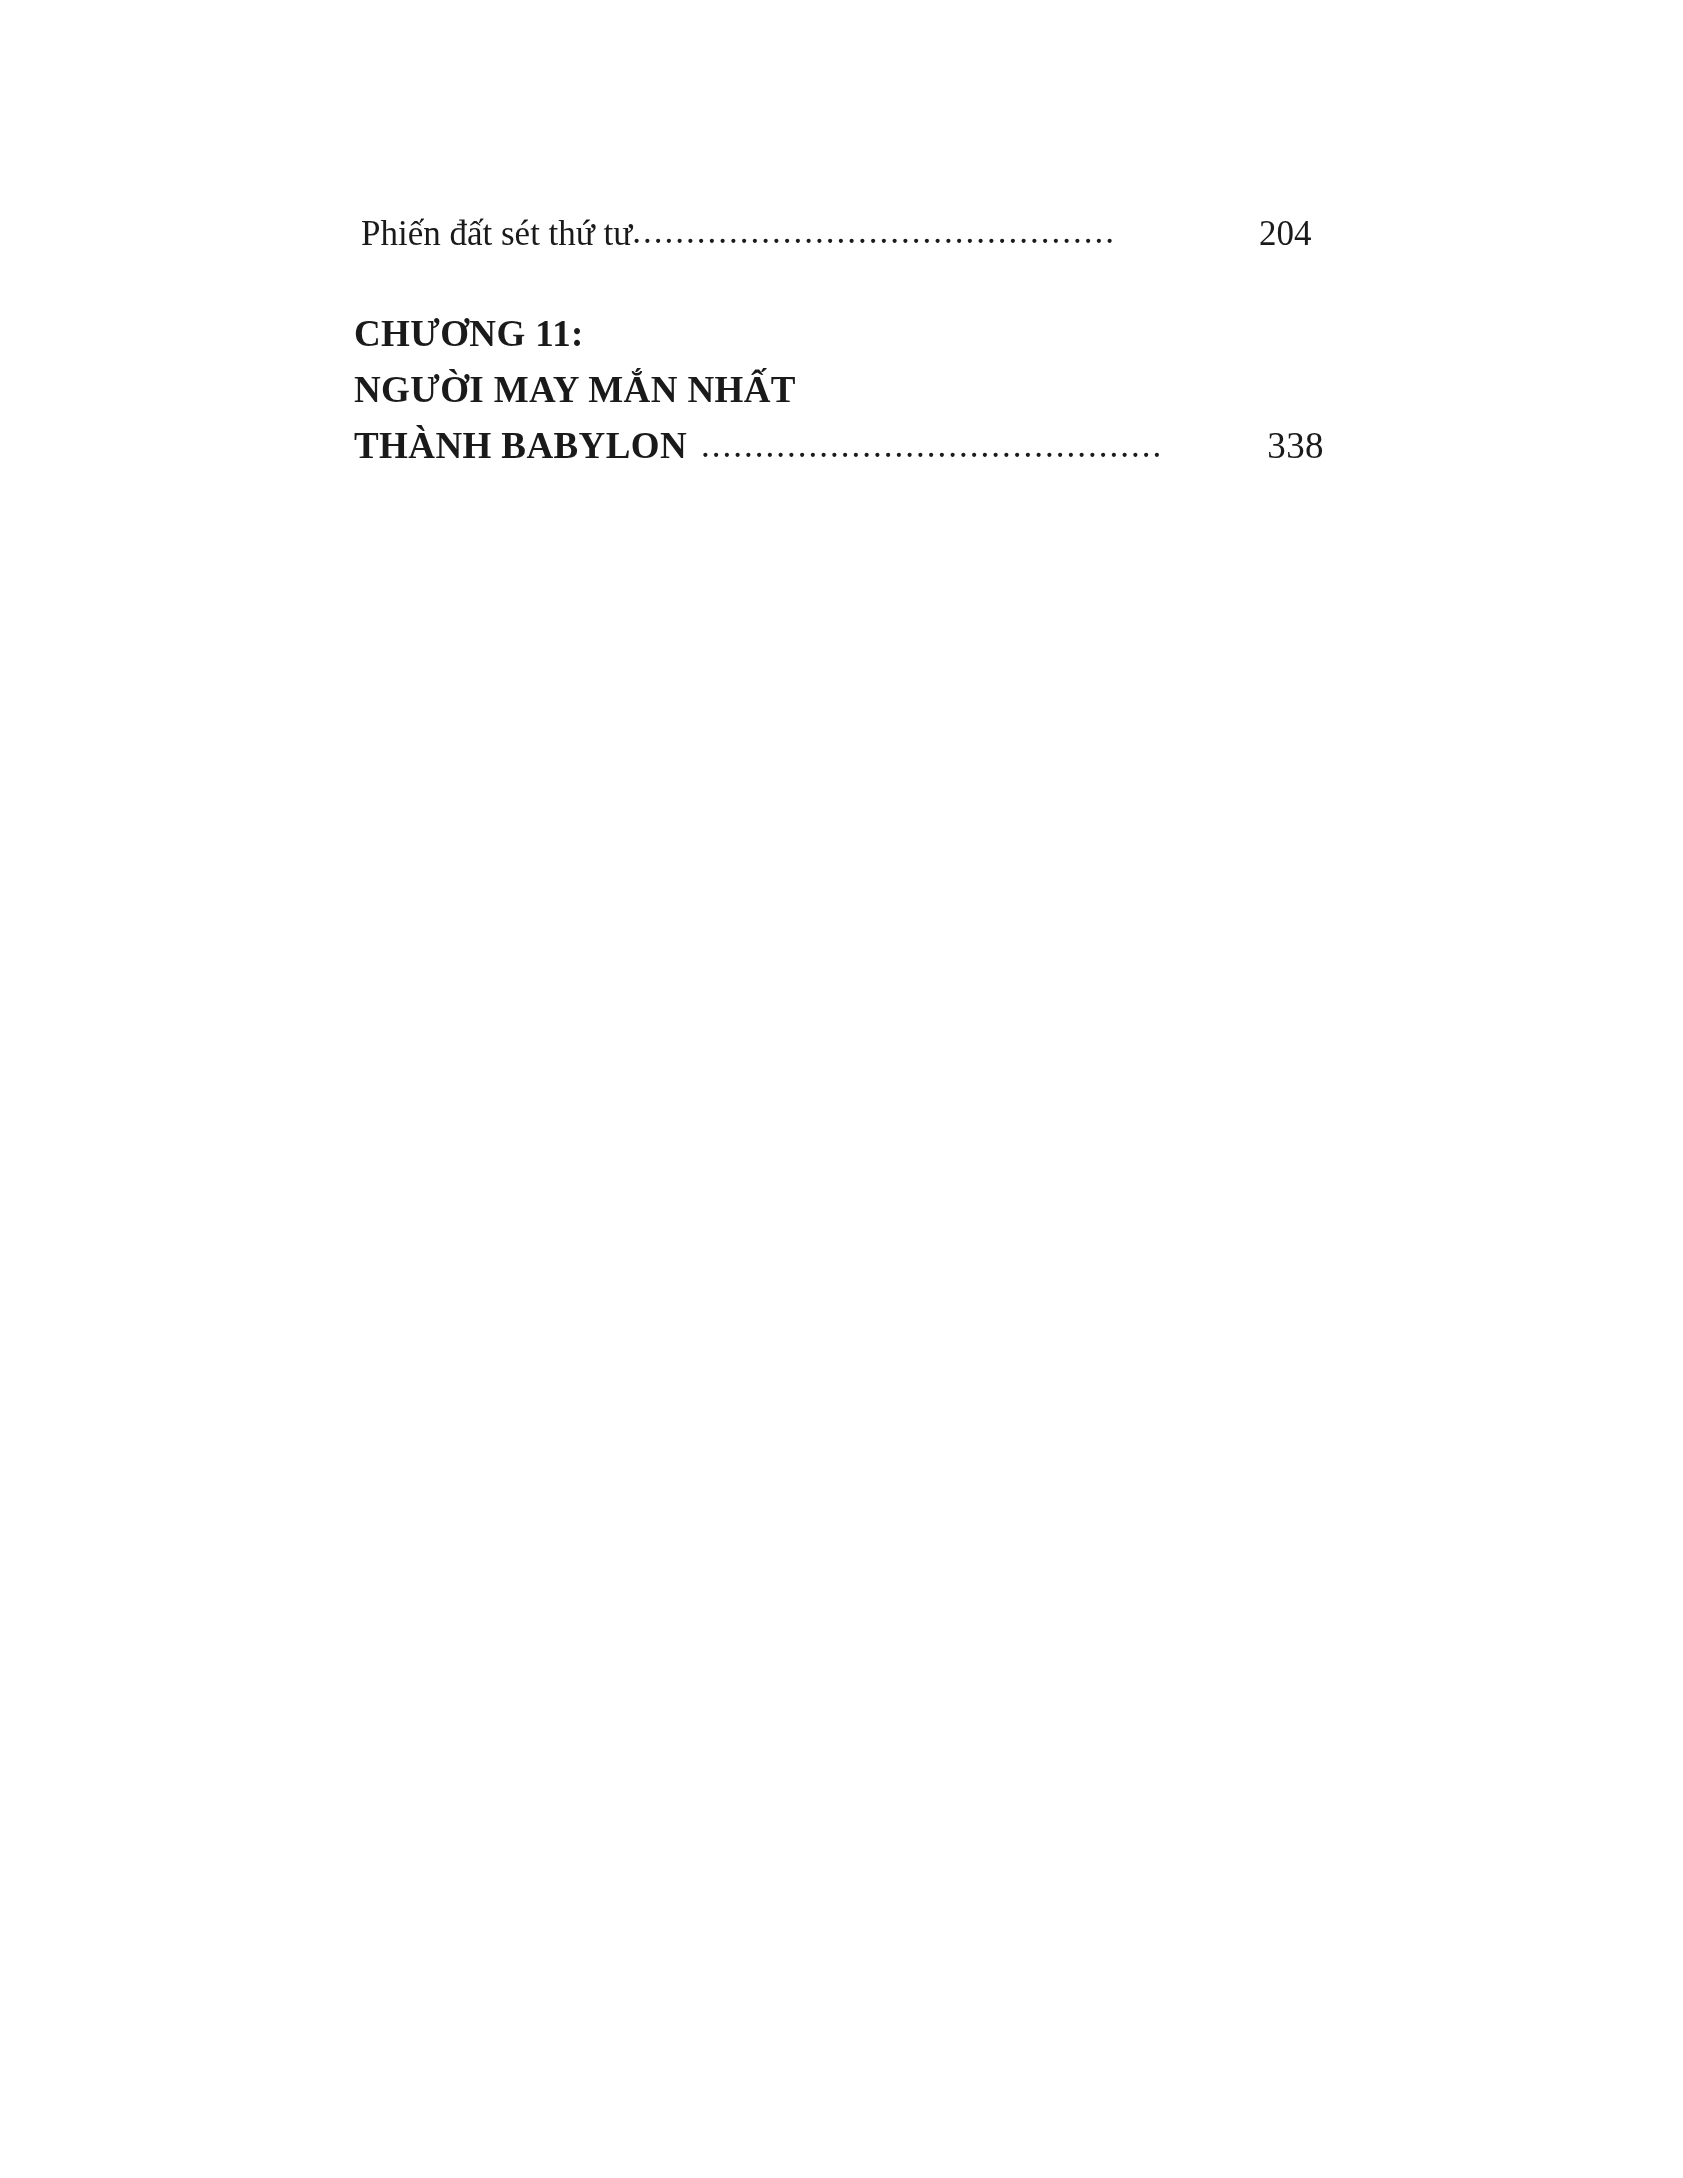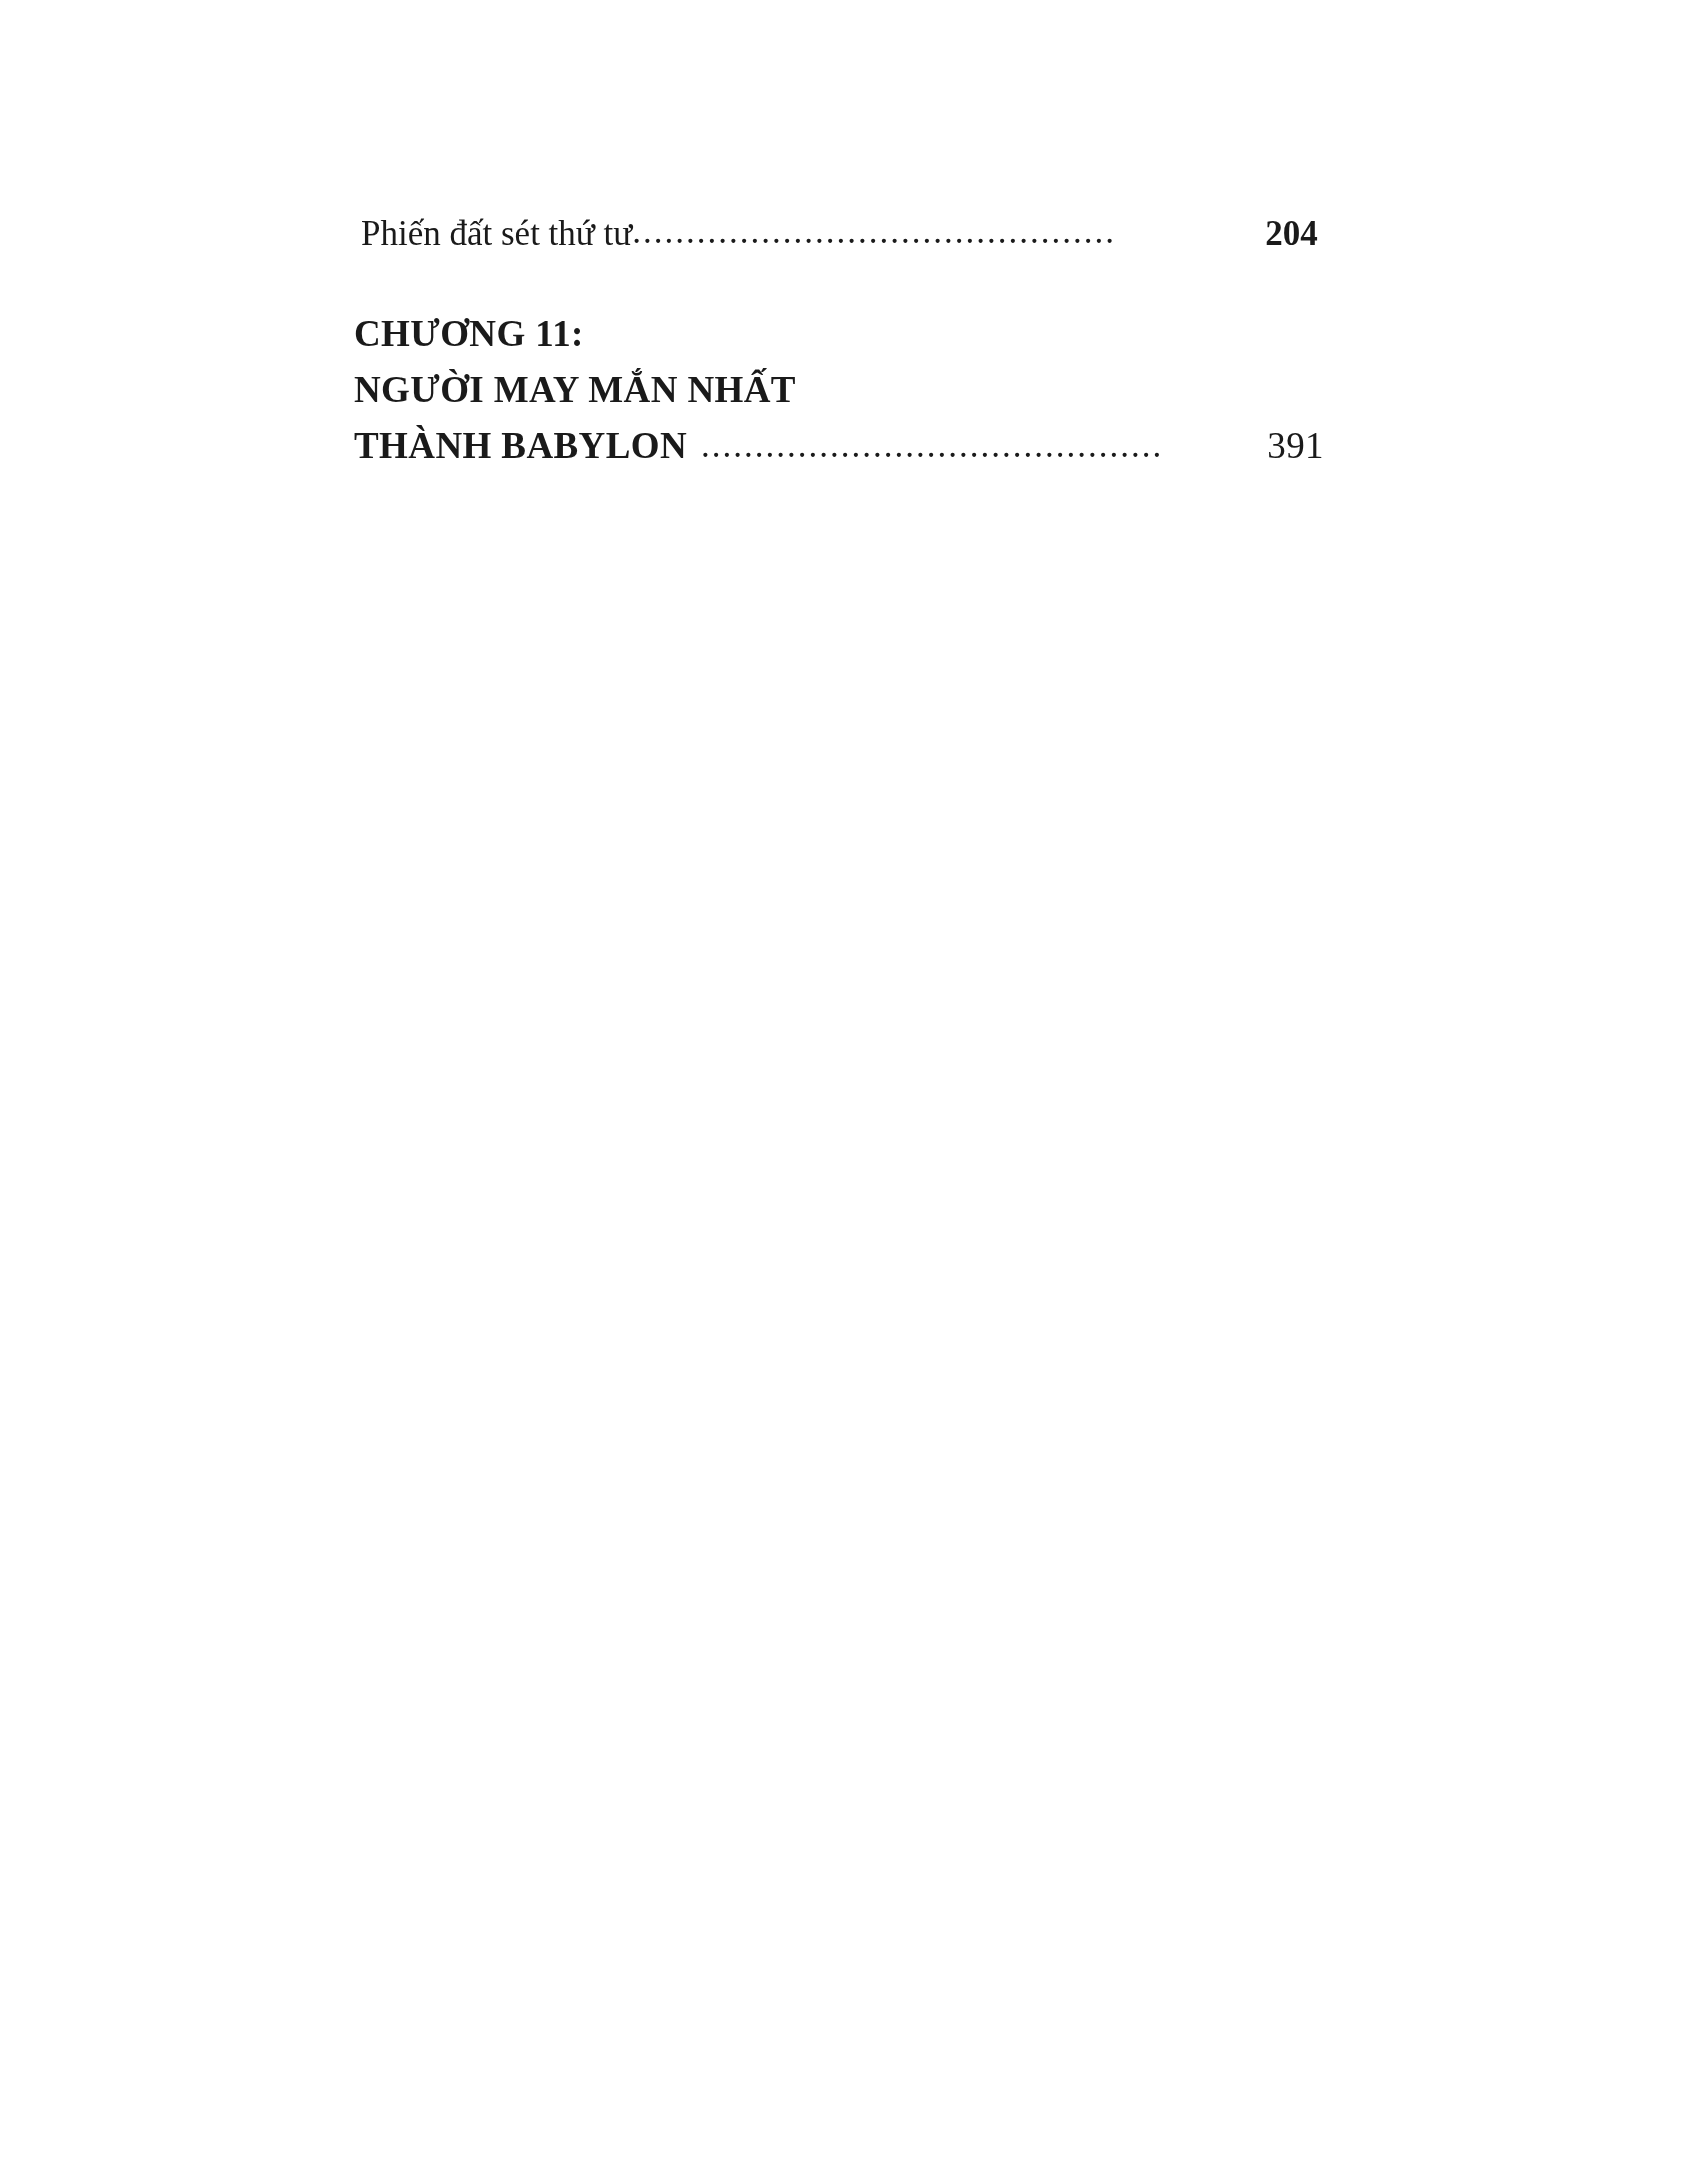--- a/index.html
+++ b/index.html
@@ -48,24 +48,24 @@
     overflow: hidden;
     white-space: nowrap;
     letter-spacing: 2px;
     font-size: 35px;
     color: #1a1a1a;
     margin: 0 2px 0 0;
     position: relative;
     top: -2px;
   }
   .entry .page-num {
-    font-weight: 700;
+    font-weight: 400;
     padding-left: 6px;
     min-width: 65px;
-    text-align: center;
+    text-align: left;
   }
 
   
   .chapter {
     margin-top: 55px;
     font-weight: 700;
     font-size: 37px;
     letter-spacing: 0.4px;
   }
   .chapter .cline {
@@ -110,19 +110,19 @@
       <span class="page-num">204</span>
     </div>
 
 
     <div class="chapter">
       <div class="cline">CHƯƠNG 11:</div>
       <div class="cline">NGƯỜI MAY MẮN NHẤT</div>
       <div class="last-line">
         <span class="ctitle">THÀNH BABYLON</span>
         <span class="leader">...........................................</span>
-        <span class="page-num">391</span>
+        <span class="page-num">338</span>
       </div>
     </div>
 
   </div>
 </div>
 
 
 </body></html>

